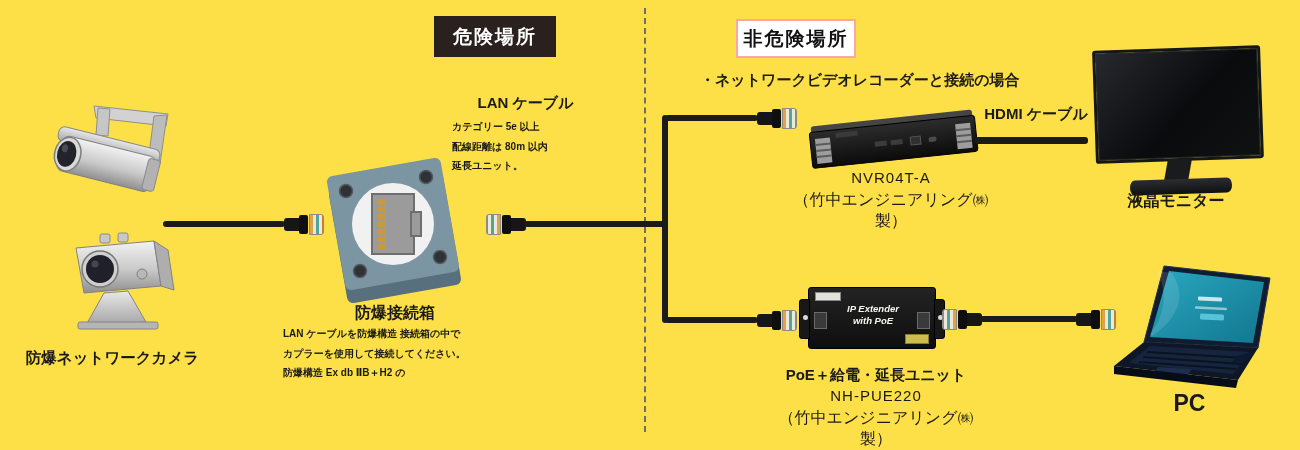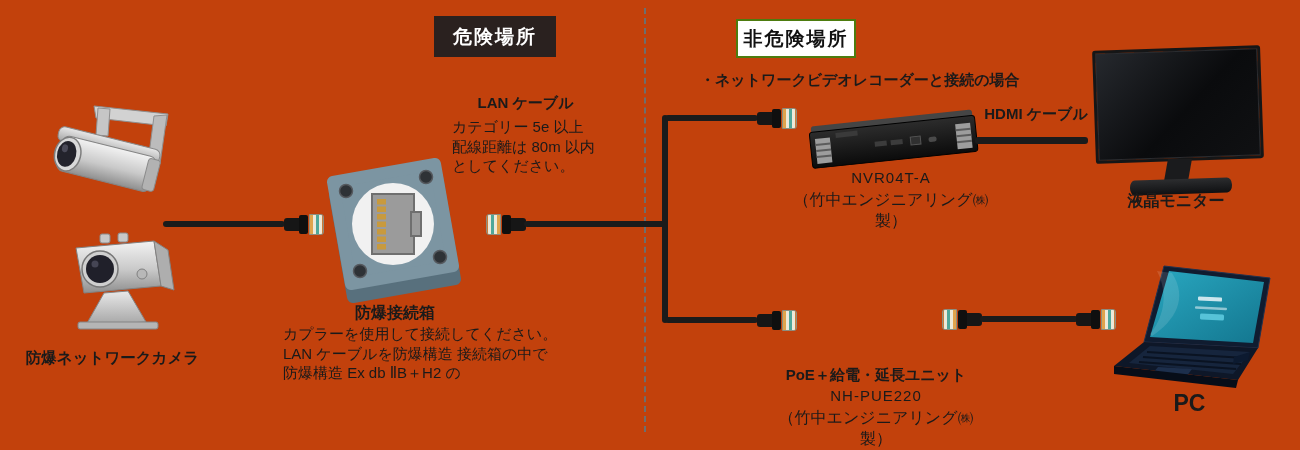--- a/index.html
+++ b/index.html
@@ -1,49 +1,49 @@
 <!DOCTYPE html>
 <html><head>
 <meta charset="utf-8">
 <style>
   * { margin:0; padding:0; box-sizing:border-box; }
   html,body { background:#ffffff; }
   .canvas {
-    position:relative; width:1300px; height:450px; background:#c2410c;
+    position:relative; width:1300px; height:450px; background:#fde047;
     font-family:"Liberation Sans","DejaVu Sans",sans-serif; color:#1a1a1a; overflow:hidden;
   }
   .abs { position:absolute; }
 
   
   .zone-divider { position:absolute; left:644px; top:8px; height:424px; width:0;
     border-left:2px dashed #6e6e6e; }
   .hazard-label { position:absolute; left:434px; top:16px; width:122px; height:41px;
     background:#2a211f; color:#fff; font-size:19px; font-weight:bold;
     display:flex; align-items:center; justify-content:center; letter-spacing:2px; }
   .nonhazard-label { position:absolute; left:736px; top:19px; width:120px; height:39px;
-    background:#fff; border:2px solid #4d7c0f; color:#111; font-size:19px; font-weight:bold;
+    background:#fff; border:2px solid #fca5a5; color:#111; font-size:19px; font-weight:bold;
     display:flex; align-items:center; justify-content:center; letter-spacing:2px; }
 
   
   .cable { position:absolute; background:#1b1b1b; border-radius:3px; }
 
   
   .rj45 { position:absolute; width:40px; height:22px; display:flex; align-items:center; }
   .rj45 .boot { width:20px; height:13px; background:#161616; border-radius:3px 0 0 3px; position:relative; }
   .rj45 .boot::after { content:""; position:absolute; right:-5px; top:-3px; width:9px; height:19px;
     background:#0f0f0f; border-radius:2px; }
   .rj45 .plug { margin-left:6px; width:15px; height:21px; border:1px solid #8d8d7f; border-radius:0 3px 3px 0;
     background:linear-gradient(90deg,#e0a34c 0 3px,#eee8d8 3px 6px,#4fa79a 6px 9px,#eee8d8 9px 12px,#c97c3a 12px 15px); }
   .rj45.flip { transform:scaleX(-1); }
 
   
   .cap { font-size:15px; }
   .b { font-weight:bold; }
   .center { text-align:center; }
-  .note { font-size:15px; line-height:19.5px; }
+  .note { font-size:10px; line-height:19.5px;font-weight:bold; }
   .heading { position:absolute; font-size:15px; font-weight:bold; white-space:nowrap; }
 
   
   .monitor { position:absolute; left:1090px; top:44px; width:176px; height:150px; }
   .monitor .screen { position:absolute; left:4px; top:4px; width:168px; height:113px;
     background:linear-gradient(135deg,#26292e 0%,#0a0b0d 55%,#101113 100%);
     border:3px solid #151617; border-radius:3px; transform:rotate(-2deg);
     box-shadow:inset 0 0 0 1px #2b2d31; }
   .monitor .neck { position:absolute; left:76px; top:115px; width:24px; height:22px;
     background:#1a1b1d; transform:skewX(-10deg); }
@@ -156,30 +156,30 @@
     <g fill="#2e3236" stroke="#55595e" stroke-width="1.5">
       <circle cx="21" cy="39" r="6.5"></circle>
         <circle cx="101" cy="25" r="6.5"></circle>
       <circle cx="115" cy="105" r="6.5"></circle>
         <circle cx="35" cy="119" r="6.5"></circle>
     </g>
   </svg>
 
   <div class="abs cap b center" style="left:295px;top:303px;width:200px;font-size:16px;">防爆接続箱</div>
   <div class="abs note" style="left:283px;top:324px;width:280px;">
+    <div>LAN ケーブルを防爆構造 接続箱の中で</div>
     <div>カプラーを使用して接続してください。</div>
-    <div>LAN ケーブルを防爆構造 接続箱の中で</div>
     <div>防爆構造 Ex db ⅡB＋H2 の</div>
   </div>
 
   <div class="abs cap b center" style="left:458px;top:94px;width:135px;">LAN ケーブル</div>
   <div class="abs note" style="left:452px;top:117px;width:175px;">
     <div>カテゴリー 5e 以上</div>
     <div>配線距離は 80m 以内</div>
-    <div>としてください。</div>
+    <div>延長ユニット。</div>
   </div>
 
   <div class="rj45 flip" style="left:486px;top:213px;">
     <div class="boot"></div>
       <div class="plug"></div>
   </div>
   <div class="cable" style="left:524px;top:221px;width:142px;height:6px;"></div>
   <div class="cable" style="left:662px;top:115px;width:6px;height:208px;"></div>
 
   <div class="heading" style="left:700px;top:71px;">・ネットワークビデオレコーダーと接続の場合</div>
@@ -229,20 +229,32 @@
     <div class="base"></div>
   </div>
   <div class="abs cap b center" style="left:1096px;top:191px;width:160px;font-size:16px;">液晶モニター</div>
 
   <div class="cable" style="left:665px;top:317px;width:93px;height:6px;"></div>
   <div class="rj45" style="left:757px;top:309px;">
     <div class="boot"></div>
       <div class="plug"></div>
   </div>
 
+  <div class="poe-unit">
+    <div class="poe-flange left"></div>
+    <div class="poe-flange right"></div>
+    <div class="poe-sticker-tl"></div>
+    <div class="poe-port left"></div>
+    <div class="poe-port right"></div>
+    <div class="poe-text">
+      <div>IP Extender</div>
+      <div>with PoE</div>
+    </div>
+    <div class="poe-sticker-br"></div>
+  </div>
 
   <div class="caption" style="left:765px;top:366px;width:222px;">
     <div class="l1">PoE＋給電・延長ユニット</div>
     <div class="l2">NH-PUE220</div>
     <div class="l3">（竹中エンジニアリング㈱製）</div>
   </div>
 
   <div class="rj45 flip" style="left:942px;top:308px;">
     <div class="boot"></div>
       <div class="plug"></div>

